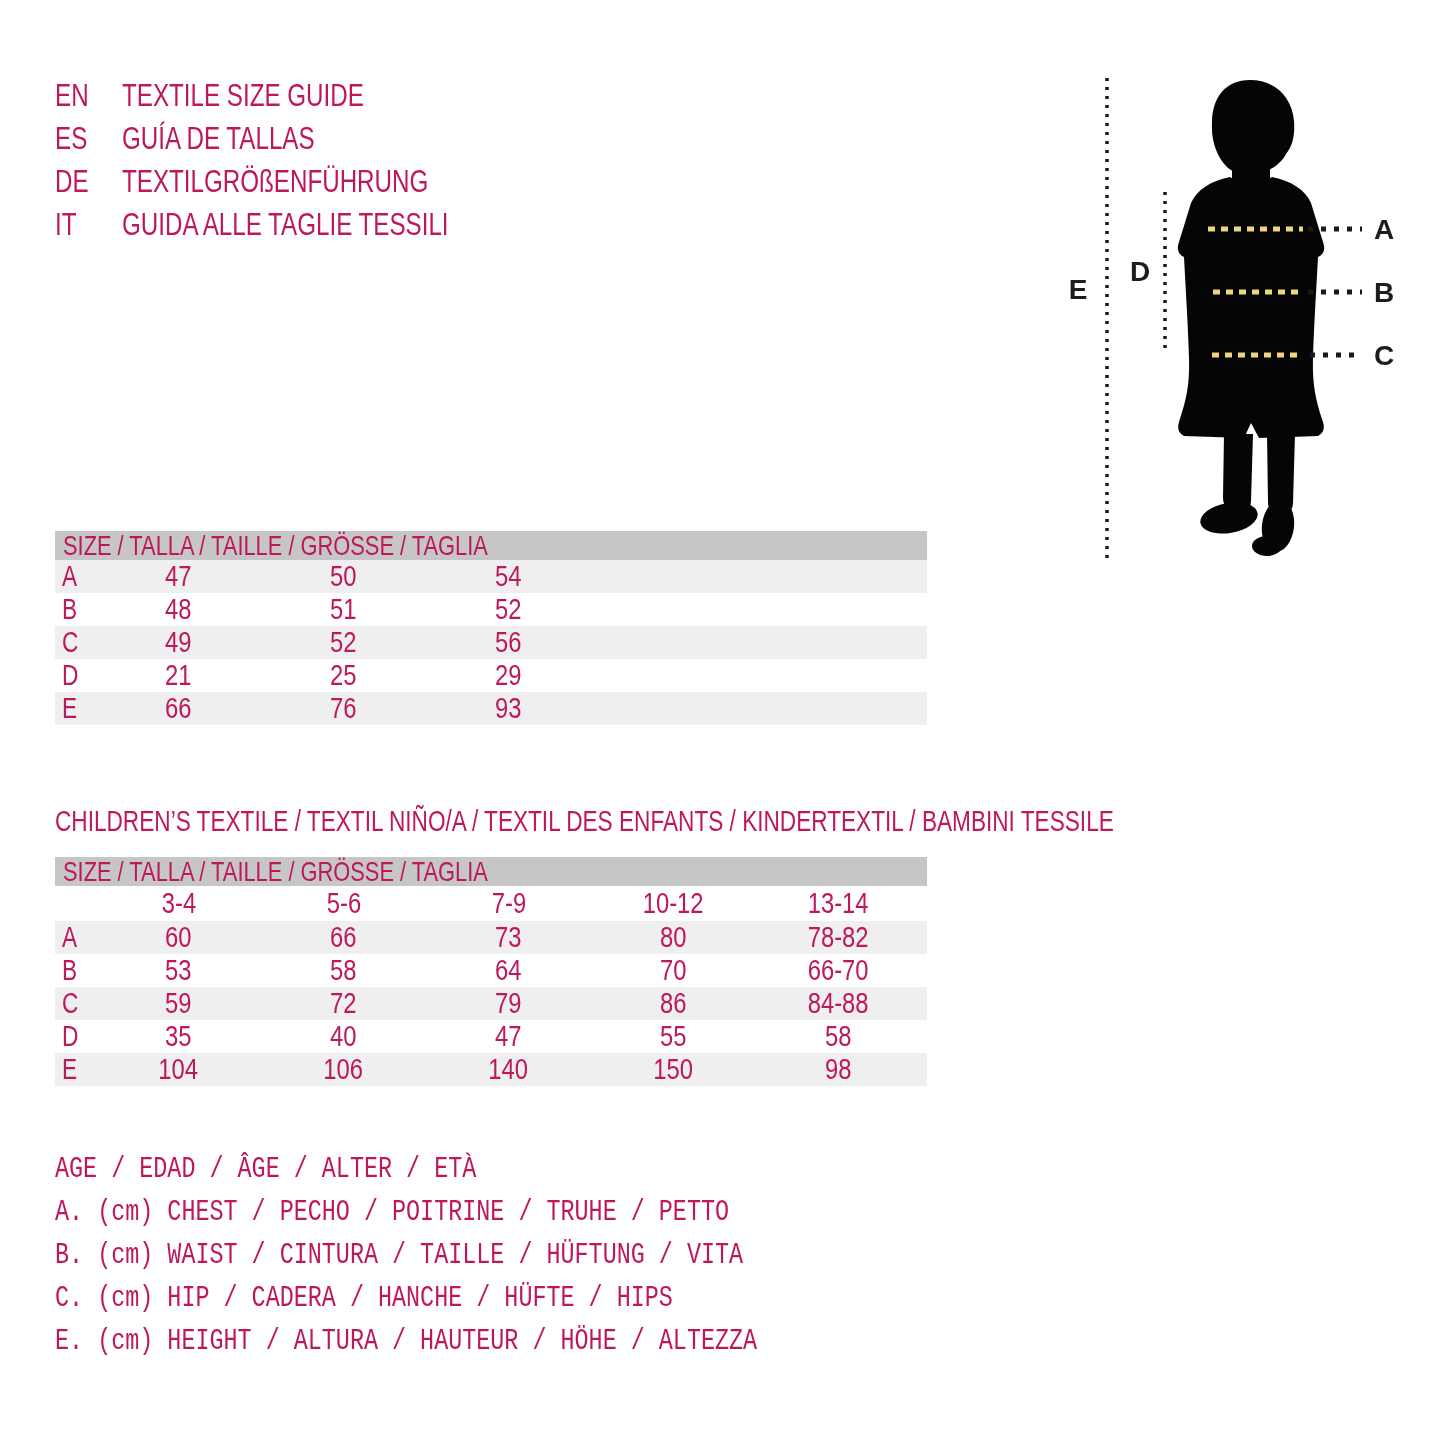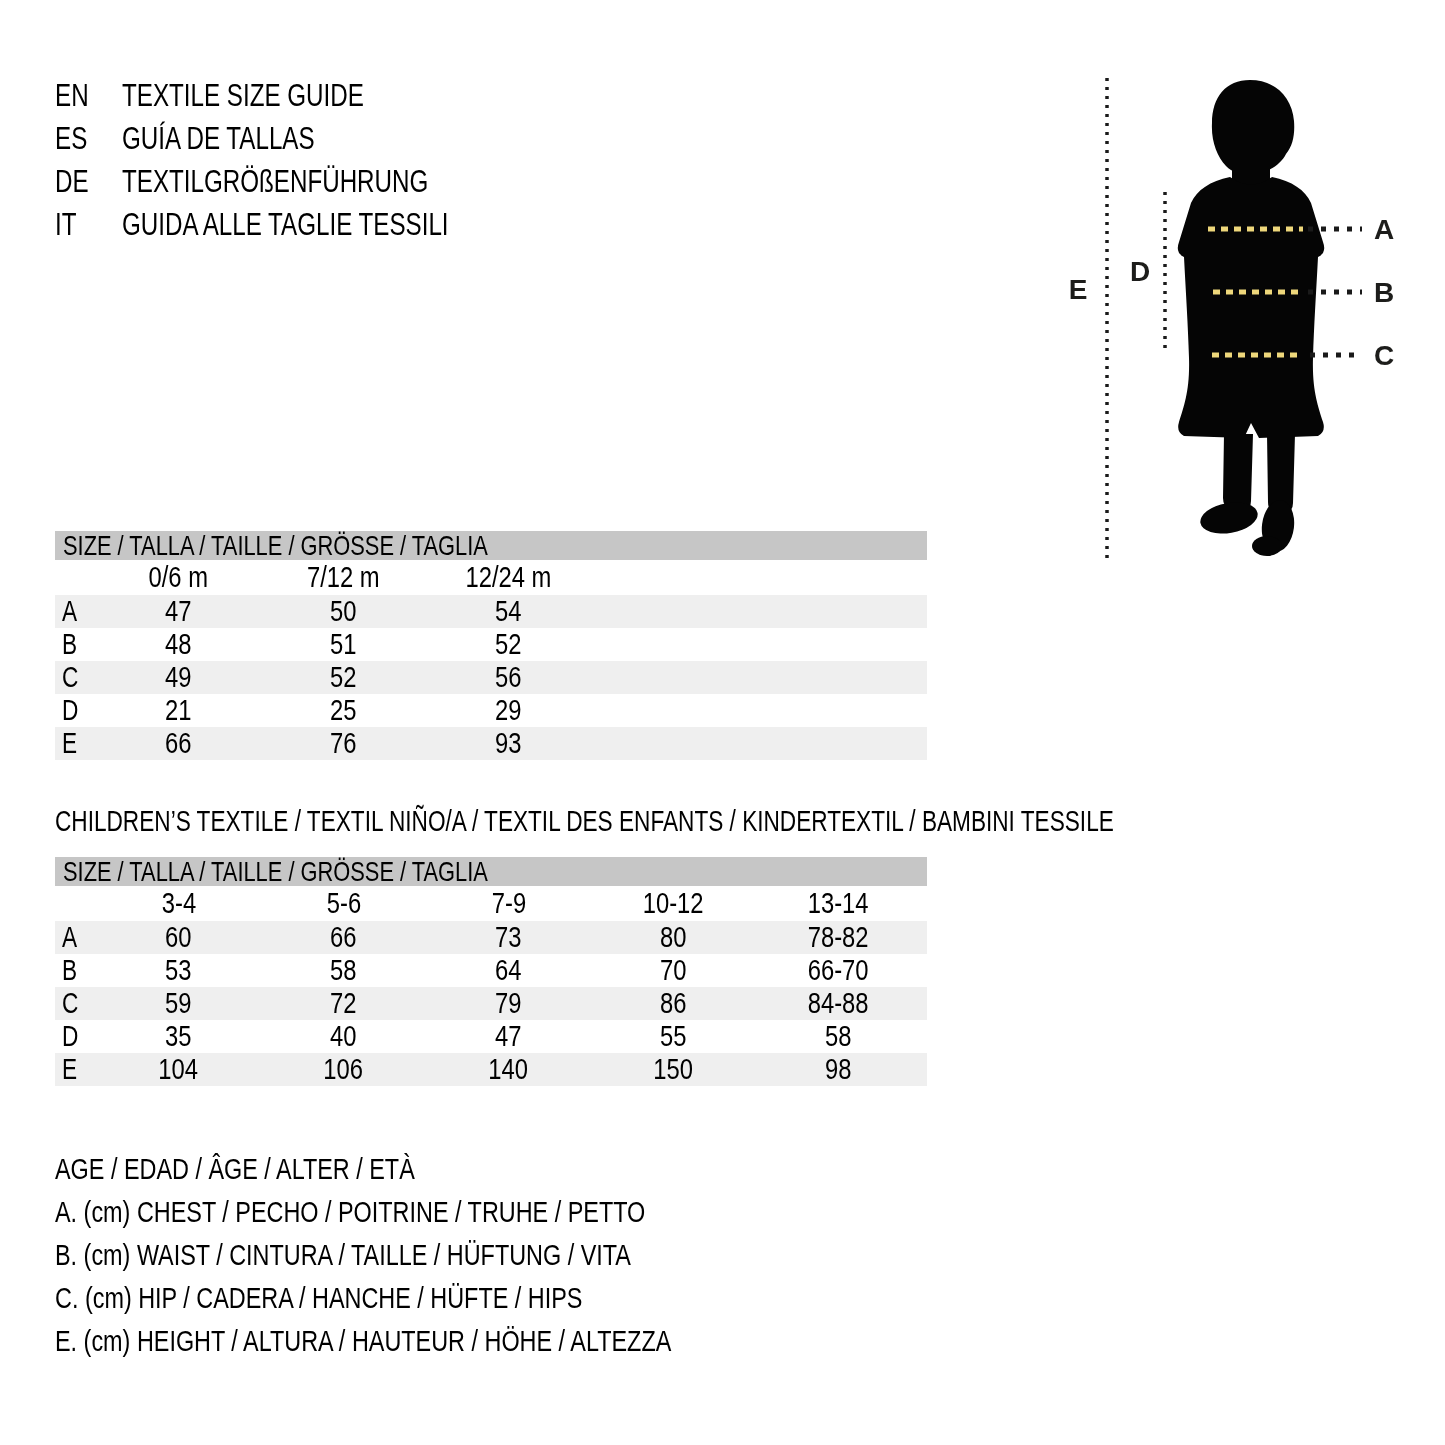--- a/index.html
+++ b/index.html
@@ -1,18 +1,18 @@
 <!DOCTYPE html>
 <html><head>
 <meta charset="utf-8">
 <style>
   html,body{margin:0;padding:0;background:#fff;}
   .page{
     position:relative;width:1445px;height:1445px;background:#ffffff;
-    color:#000000;font-family:"Liberation Sans",sans-serif;overflow:hidden;
+    color:#be185d;font-family:"Liberation Sans",sans-serif;overflow:hidden;
   }
   
   .cx{display:inline-block;transform:scaleX(.78);transform-origin:0 50%;white-space:nowrap;}
   .cc{display:inline-block;transform:scaleX(.82);white-space:nowrap;}
 
   
   .hdr{position:absolute;left:55px;top:74px;}
   .hdr-line{display:flex;align-items:center;height:43px;font-size:31px;font-weight:500;}
   .hdr-code{width:67px;flex:none;}
 
@@ -27,21 +27,21 @@
   #children-table{top:857px;}
   .size-bar{height:29px;background:#c6c6c6;display:flex;align-items:center;padding-left:8px;box-sizing:border-box;font-size:28px;font-weight:500;}
   .trow{display:flex;align-items:center;height:33px;font-size:29px;}
   .thead{height:35px;}
   .lbl{width:34px;padding-left:7px;flex:none;text-align:left;}
   .cell{width:165px;flex:none;text-align:center;}
   .alt{background:#efefef;}
 
   
   .legend{position:absolute;left:55px;top:1147px;}
-  .legend-line{height:43px;display:flex;align-items:center;font-size:30px;}
+  .legend-line{height:43px;display:flex;align-items:center;font-size:30px;font-family:Liberation Mono, monospace;}
 
   
   .fig{position:absolute;left:1060px;top:70px;width:340px;height:510px;}
   .fig svg{display:block;width:340px;height:510px;}
   .fig text{font-family:"Liberation Sans",sans-serif;font-weight:bold;font-size:28px;fill:#1d1d1b;}
 </style>
 </head>
 <body>
 
 <div class="page">
@@ -108,26 +108,20 @@
       <text x="324" y="295" text-anchor="middle">C</text>
       <text x="80" y="211" text-anchor="middle">D</text>
       <text x="18" y="229" text-anchor="middle">E</text>
     </svg>
   </div>
 
   <div class="sizetable" id="babies-table">
     <div class="size-bar">
       <span class="cx">SIZE / TALLA / TAILLE / GRÖSSE / TAGLIA</span>
     </div>
-    <div class="trow thead">
-      <span class="lbl"></span>
-      <span class="cell"><span class="cc">0/6 m</span></span>
-      <span class="cell"><span class="cc">7/12 m</span></span>
-      <span class="cell"><span class="cc">12/24 m</span></span>
-    </div>
     <div class="trow alt">
       <span class="lbl"><span class="cx">A</span></span>
       <span class="cell"><span class="cc">47</span></span>
       <span class="cell"><span class="cc">50</span></span>
       <span class="cell"><span class="cc">54</span></span>
     </div>
     <div class="trow">
       <span class="lbl"><span class="cx">B</span></span>
       <span class="cell"><span class="cc">48</span></span>
       <span class="cell"><span class="cc">51</span></span>

